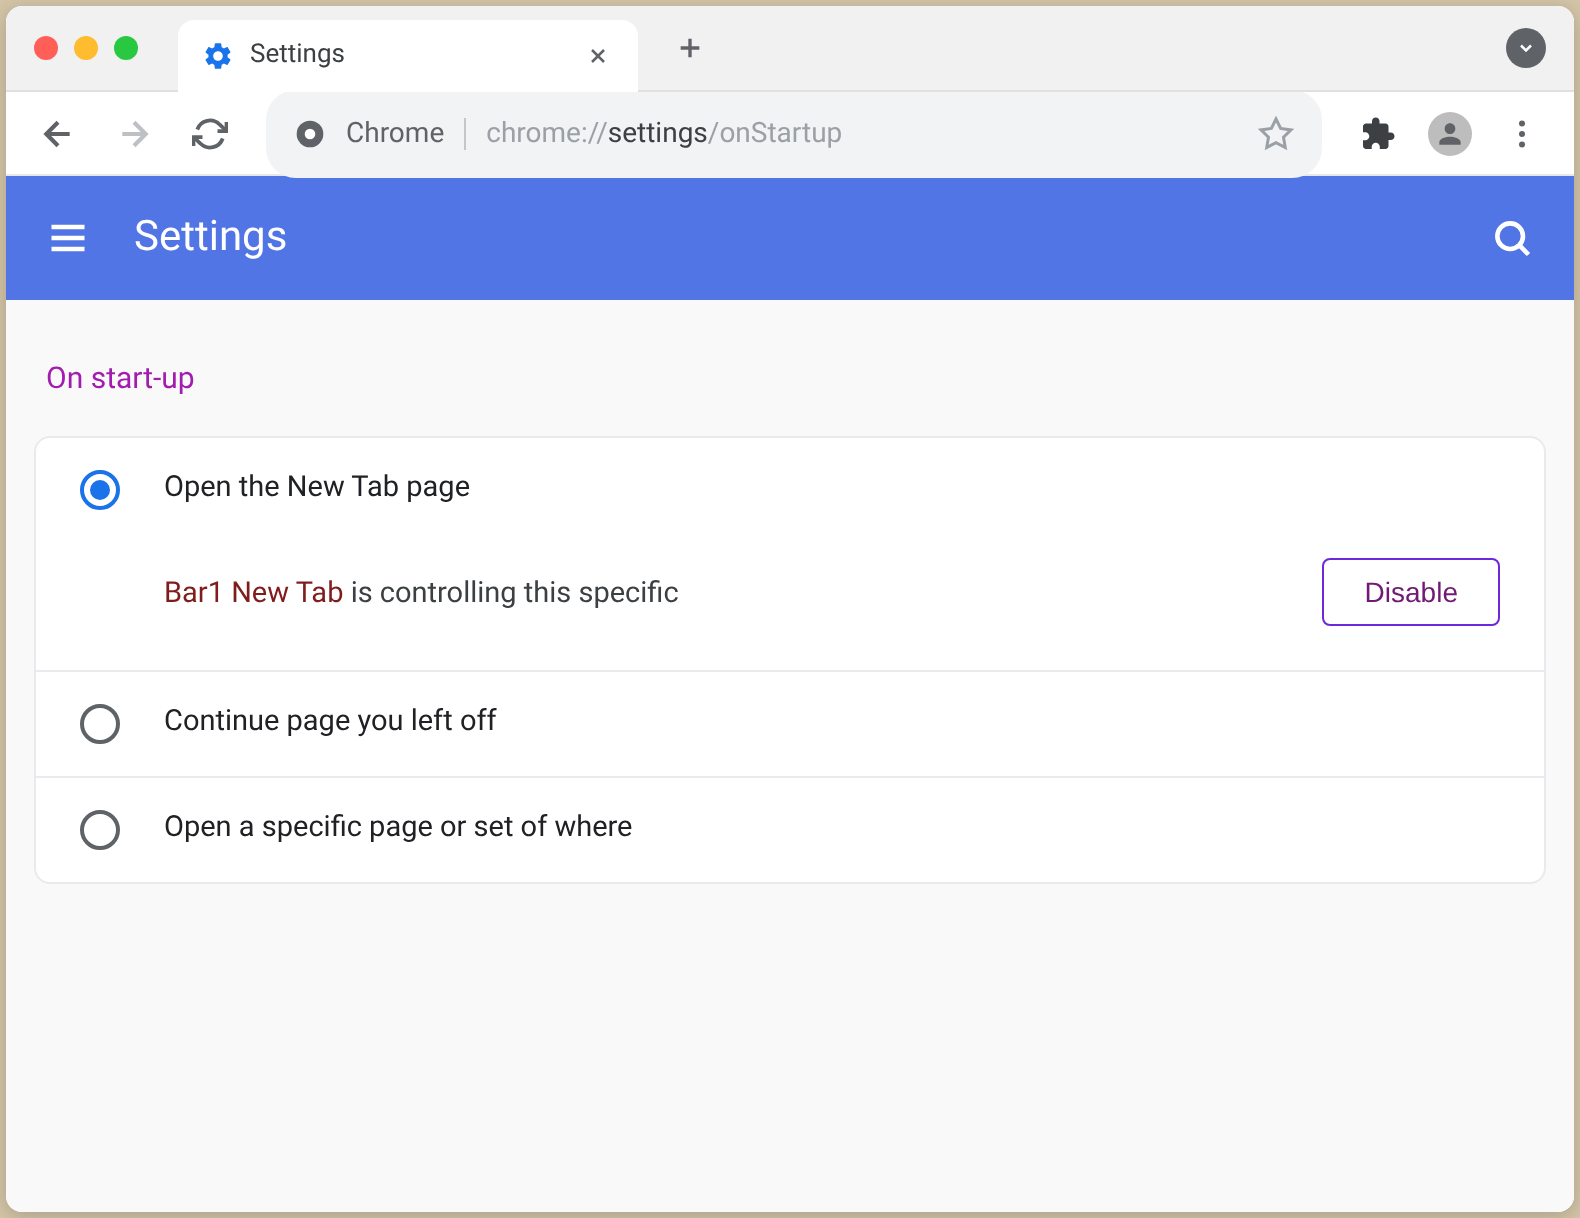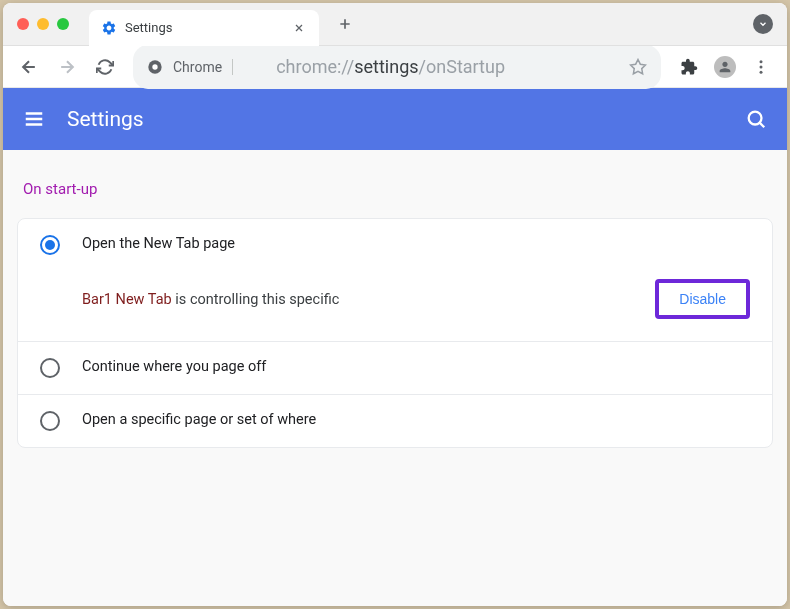--- a/index.html
+++ b/index.html
@@ -106,21 +106,21 @@
       border-radius: 15px;
       display: flex;
       align-items: center;
       padding: 0 14px;
       gap: 10px;
       margin: 0 6px;
     }
     .omnibox-icon { width: 16px; height: 16px; color: #5f6368; display:flex; align-items:center; justify-content:center;}
     .omnibox-label { font-size: 14px; color: #5f6368; }
     .omnibox-divider { width: 1px; height: 16px; background: #c4c7c5; }
-    .omnibox-url { font-size: 18px; color: #9aa0a6; margin-left: 33px; }
+    .omnibox-url { font-size: 14px; color: #9aa0a6; }
     .omnibox-url .dark { color: #3c4043; }
     .omnibox-star { color: #9aa0a6; margin-left: auto; }
     .toolbar-right {
       display: flex; align-items: center; gap: 4px;
     }
     .tr-btn {
       width: 32px; height: 32px;
       display: flex; align-items: center; justify-content: center;
       color: #5f6368;
       cursor: pointer;
@@ -184,23 +184,23 @@
     .extension-row {
       display: flex;
       align-items: center;
       padding: 8px 22px 22px 64px;
       gap: 16px;
     }
     .ext-msg { font-size: 14.5px; color: #3c4043; }
     .ext-link { color: #7f1d1d; cursor: pointer; text-align: center; }
     .disable-btn {
       margin-left: auto;
-      border: 4px solid #6d28d9;
-      background: #fff;
-      color: #3b82f6;
+      border: 1px solid #6d28d9;
+      background: #fff;
+      color: #701a75;
       font-size: 14px;
       font-weight: 500;
       padding: 8px 20px;
       border-radius: 4px;
       cursor: pointer;
     }
     .divider { height: 1px; background: #e8eaed; }
     svg { display: block; }
   </style>
 </head>
@@ -327,21 +327,21 @@
         <span class="ext-msg">
           <span class="ext-link">Bar1 New Tab</span><span> is controlling this specific</span>
         </span>
         <button class="disable-btn">Disable</button>
       </div>
 
       <div class="divider"></div>
 
       <div class="radio-row">
         <div class="radio-outer"></div>
-        <span class="radio-label">Continue where you page off</span>
+        <span class="radio-label">Continue page you left off</span>
       </div>
 
       <div class="divider"></div>
 
       <div class="radio-row">
         <div class="radio-outer"></div>
         <span class="radio-label">Open a specific page or set of where</span>
       </div>
 
     </div>

